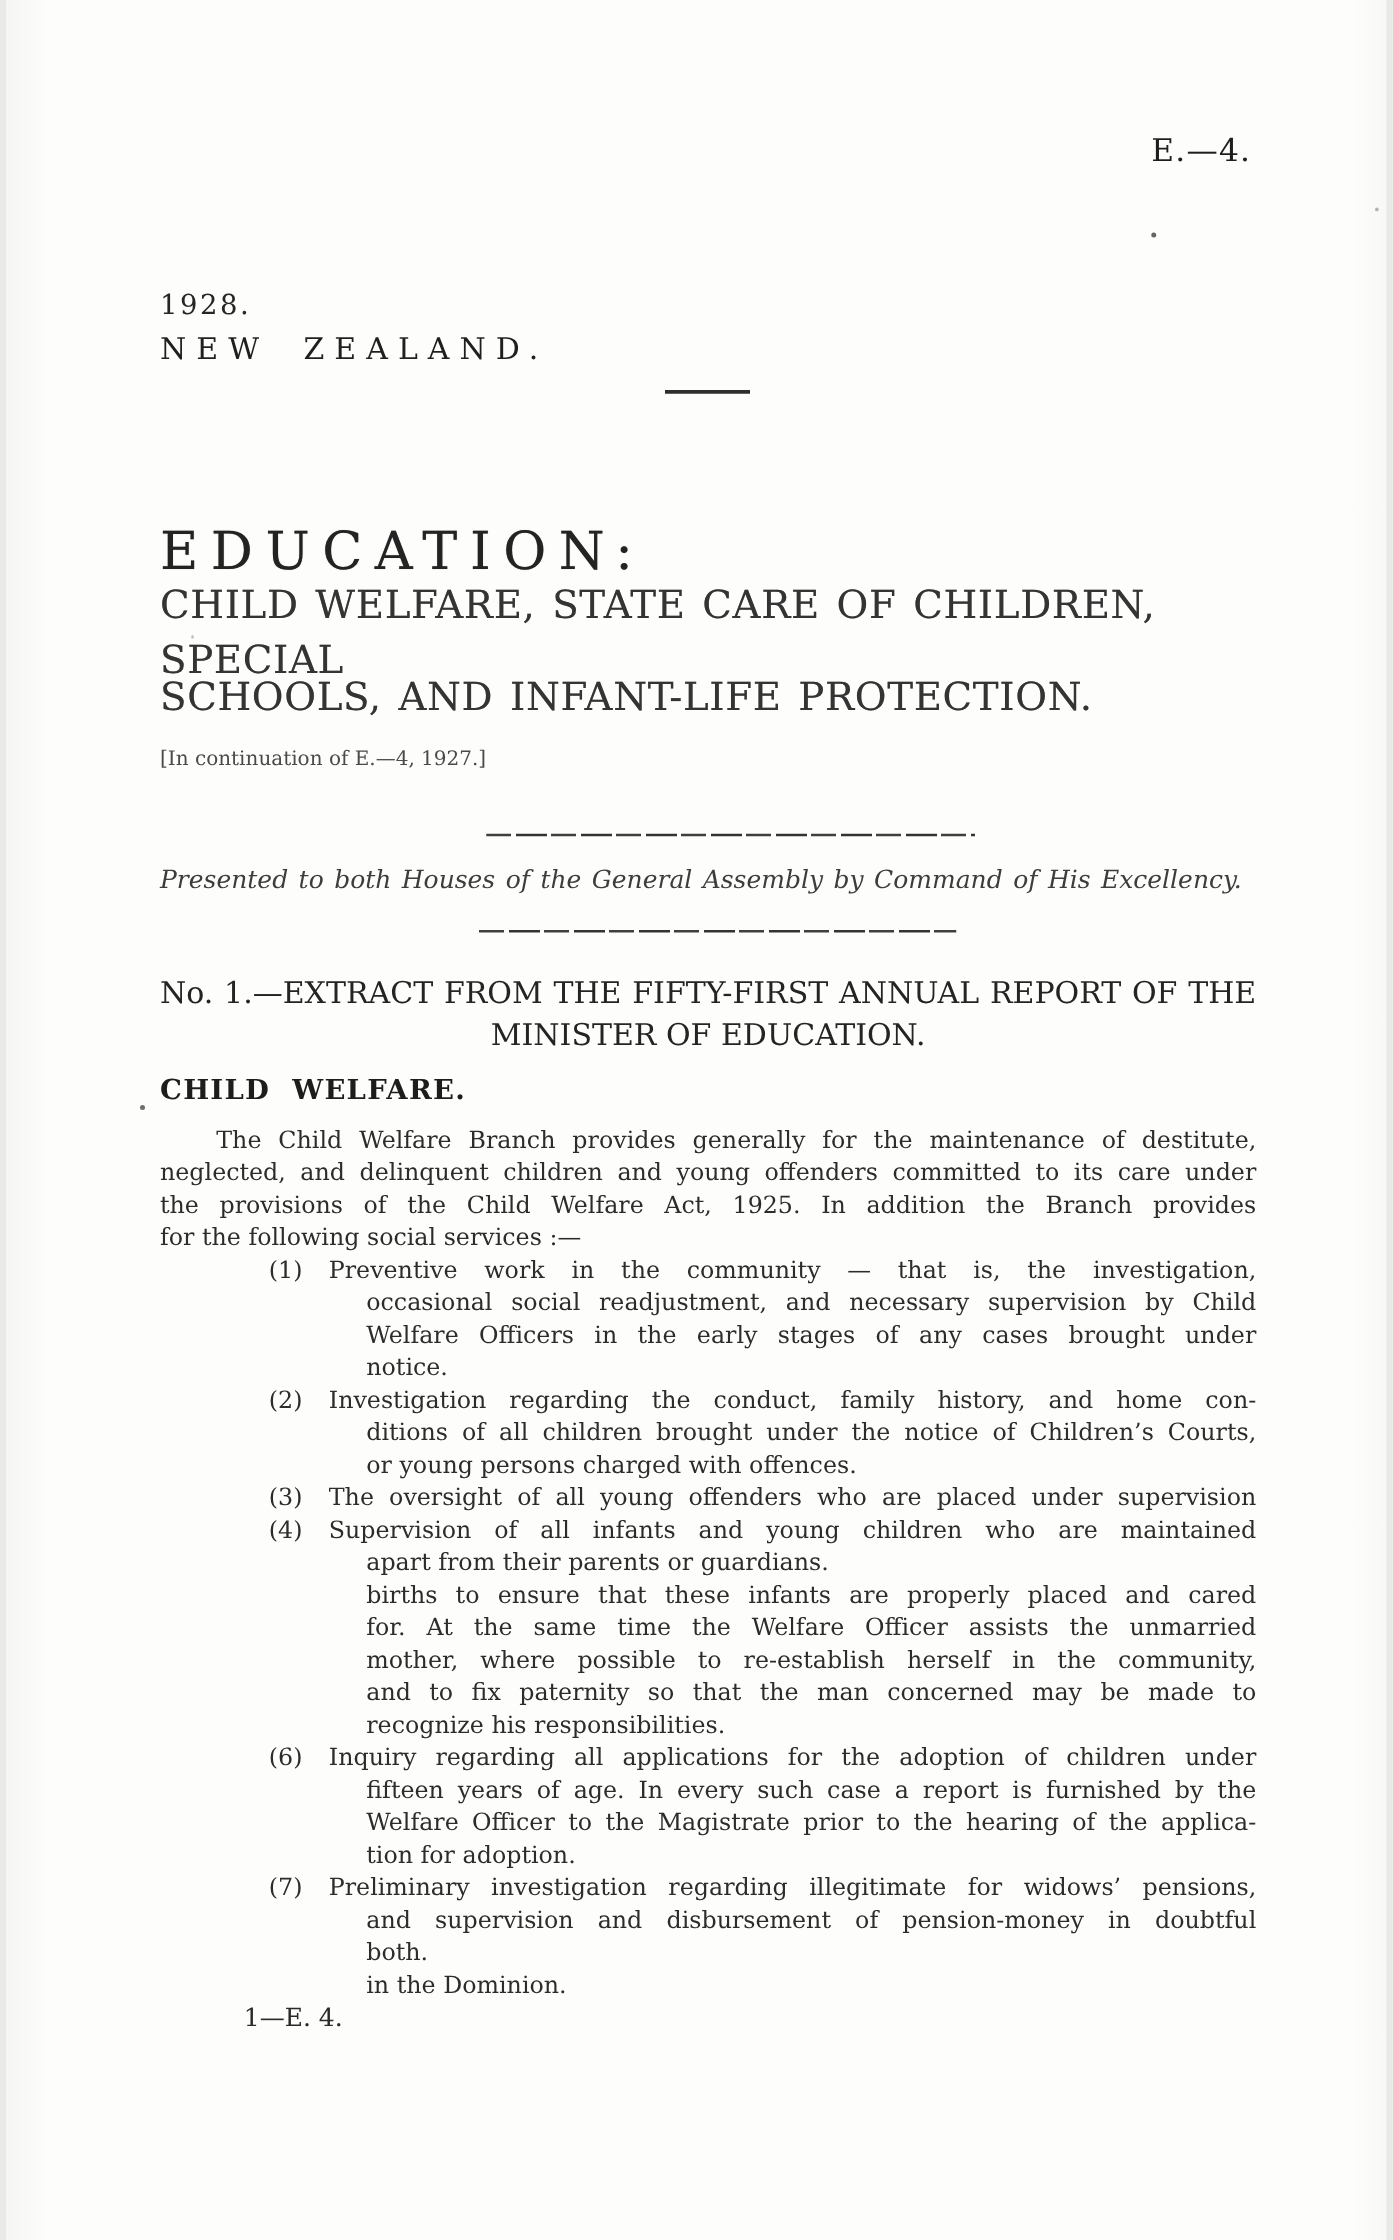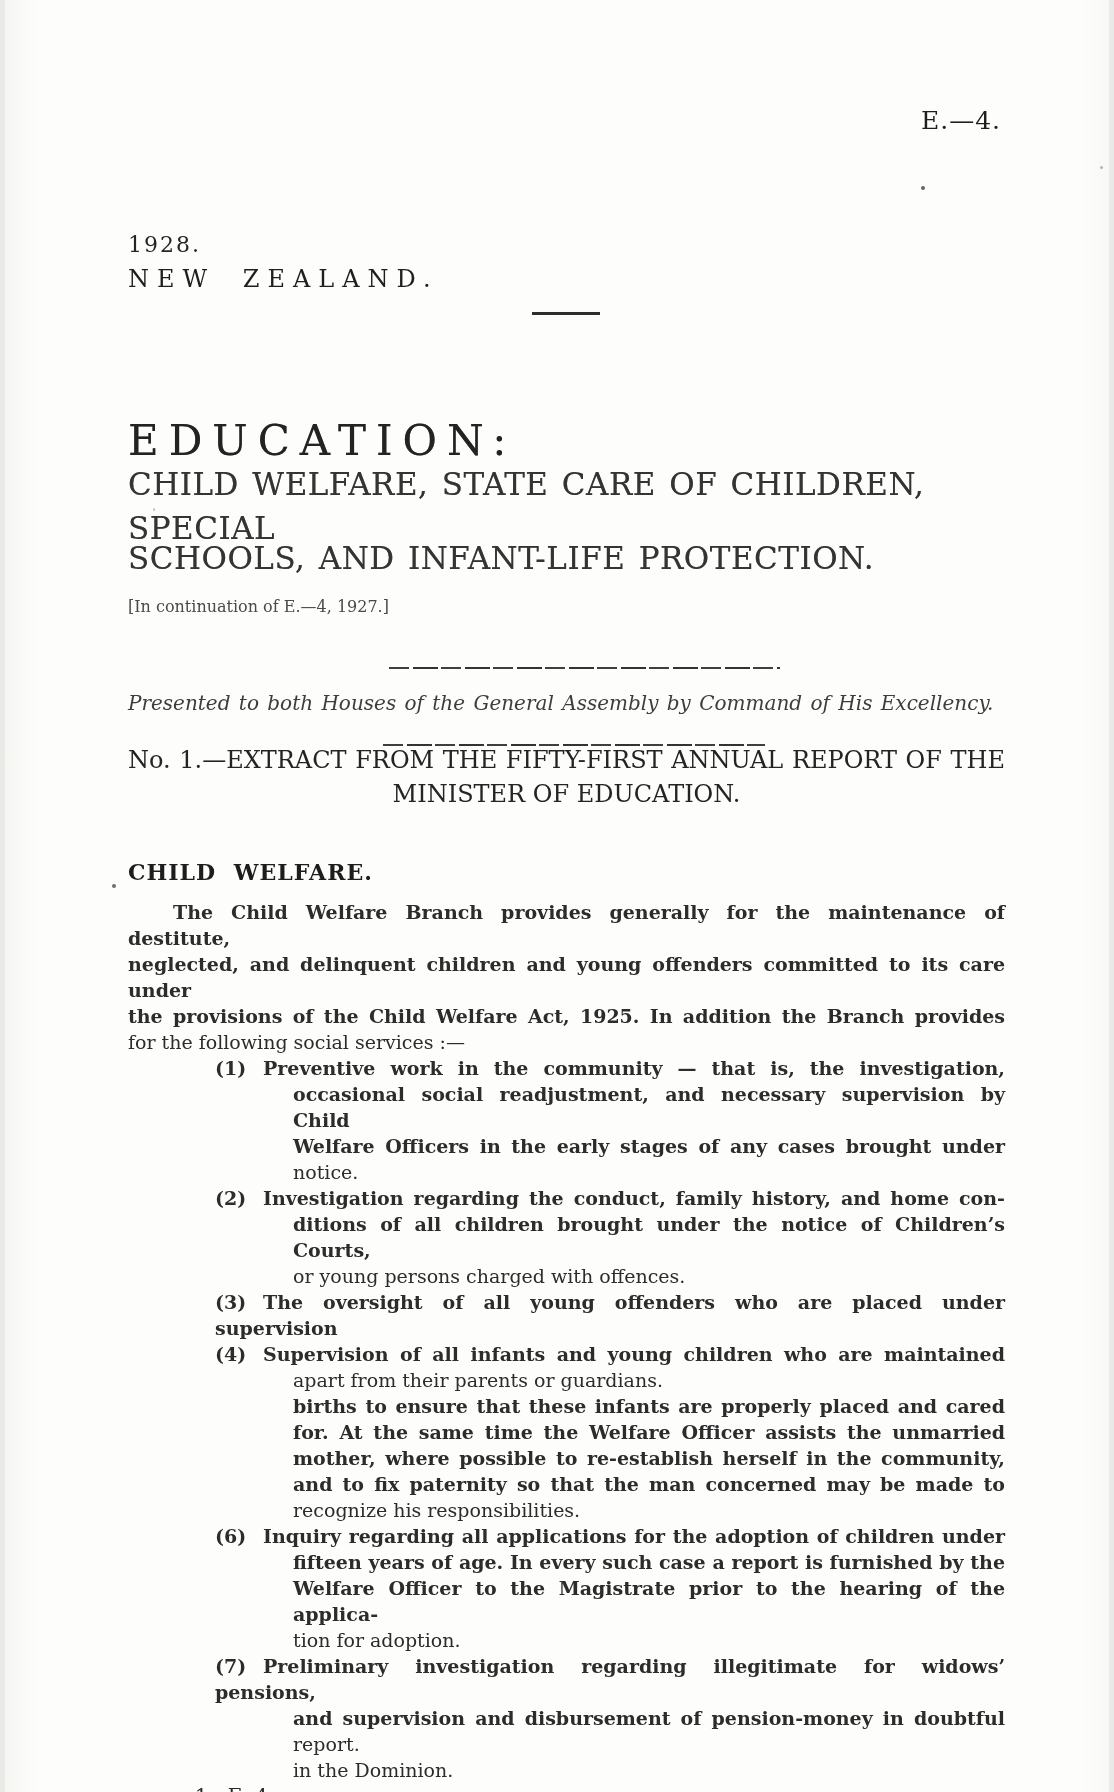--- a/index.html
+++ b/index.html
@@ -26,29 +26,29 @@
   .subtitle{font-size:31px;line-height:44px;letter-spacing:.5px;word-spacing:3px;color:#343434;text-shadow:0 0 .5px rgba(52,52,52,.5);}
   .subtitle1{top:462px;}
   .subtitle2{top:536px;}
   .continuation{top:596px;font-size:16px;line-height:22px;color:#4a4a4a;}
 
   .dashed-rule{height:2px;background:repeating-linear-gradient(90deg,#3f3f3f 0 20px,rgba(0,0,0,0) 20px 24px,#333 24px 49px,rgba(0,0,0,0) 49px 52px);}
   .rule1{top:667px;left:384px;width:391px;}
   .rule2{top:744px;left:378px;width:382px;}
   .presented{top:689px;font-style:italic;font-size:20px;line-height:28px;color:#3d3d3d;word-spacing:2px;}
 
-  .section-heading{top:744px;left:123px;width:877px;color:#242424;}
+  .section-heading{top:778px;left:123px;width:877px;color:#242424;}
   .sh-line1{font-size:24px;line-height:32px;text-align:justify;text-align-last:justify;}
   .sh-line2{font-size:24px;line-height:32px;text-align:center;margin-top:2px;}
 
   .subsection{top:859px;font-size:22px;font-weight:bold;letter-spacing:1px;word-spacing:9px;color:#1d1d1d;}
 
   .flow{top:899px;left:123px;width:877px;font-size:19px;color:#2c2c2c;}
   .line{line-height:26px;white-space:normal;}
-  .just{text-align:justify;text-align-last:justify;font-weight:bold;}
+  .just{text-align:justify;text-align-last:justify;}
   .last{text-align:left;text-align-last:left;}
   .first-indent{text-indent:45px;}
   .list{margin-left:87px;}
   .list .cont{padding-left:78px;}
   .num{display:inline-block;width:48px;text-indent:0;}
   .footer-sig{padding-left:67px;font-size:20px;line-height:26px;color:#2a2a2a;}
 
   .speck{position:absolute;background:#4a4a4a;border-radius:50%;}
   .s1{left:916px;top:186px;width:4px;height:4px;opacity:.85;}
   .s2{left:107px;top:884px;width:4px;height:4px;opacity:.8;}
@@ -122,21 +122,21 @@
         </div>
         <div>
           <div class="line just"><span class="num">(6)</span><span>Inquiry regarding all applications for the adoption of children under</span></div>
           <div class="line cont just">fifteen years of age.  In every such case a report is furnished by the</div>
           <div class="line cont just">Welfare Officer to the Magistrate prior to the hearing of the applica-</div>
           <div class="line cont last">tion for adoption.</div>
         </div>
         <div>
           <div class="line just"><span class="num">(7)</span><span>Preliminary investigation regarding illegitimate for widows’ pensions,</span></div>
           <div class="line cont just">and supervision and disbursement of pension-money in doubtful</div>
-          <div class="line cont last">report.</div>
+          <div class="line cont last">both.</div>
         </div>
         <div>
           <div class="line cont last">in the Dominion.</div>
         </div>
       </div>
     <div class="footer-sig">1—E. 4.</div>
   </div>
 
 </div>
 

